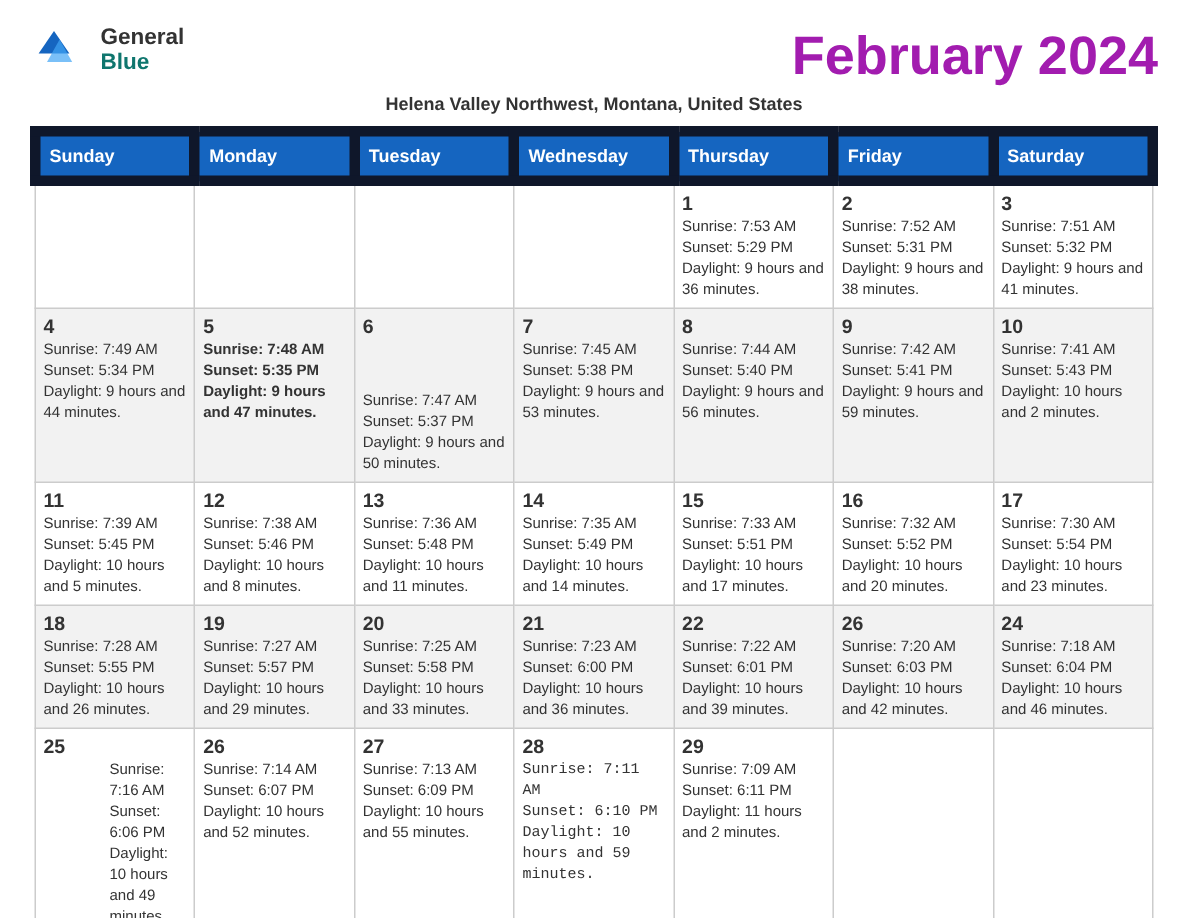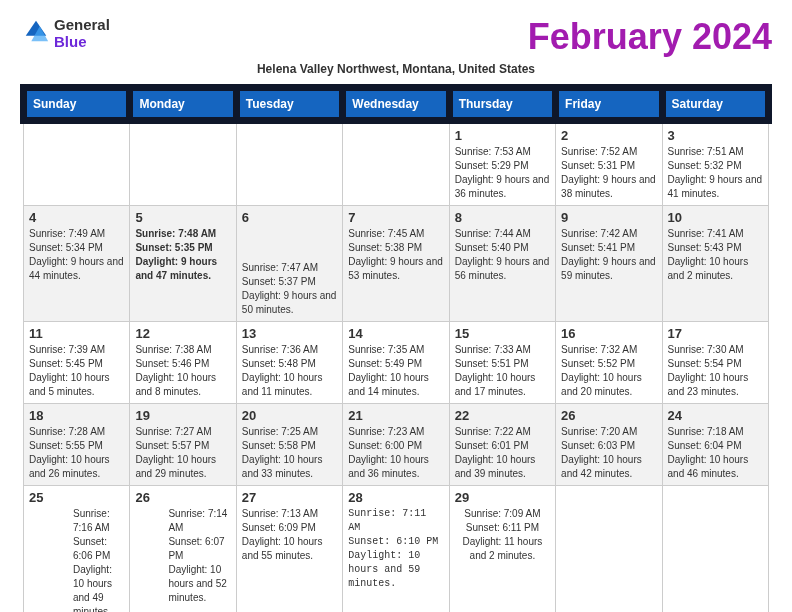--- a/index.html
+++ b/index.html
@@ -87,23 +87,23 @@
 <body>
 
 <div class="header-logo">
   <div class="logo-area">
     <div>
       <svg class="logo-icon" viewBox="0 0 30 30">
         <polygon points="15,4 26,20 4,20" fill="#1565c0"></polygon>
         <polygon points="19,10 28,26 10,26" fill="#42a5f5" opacity="0.7"></polygon>
       </svg>
     </div>
-    <div style="margin-left:4px;">
+    <div style="margin-left:17px;">
       <div style="font-size:15px;font-weight:bold;color:#333;">General</div>
-      <div style="font-size:15px;font-weight:bold;color:#6d28d9;">Blue</div>
+      <div style="font-size:15px;font-weight:bold;color:#0f766e;">Blue</div>
     </div>
   </div>
   <div class="month-title">February 2024</div>
 </div>
 
 <div class="location-title">Helena Valley Northwest, Montana, United States</div>
 
 <table class="calendar-table">
   <thead>
     <tr>
@@ -275,39 +275,39 @@
       </tr>
       <tr>
         <td>
           <div class="day-number">25</div>
           <div class="day-info" style="white-space: pre-line; margin-left: 44px;">Sunrise: 7:16 AM
 Sunset: 6:06 PM
 Daylight: 10 hours and 49 minutes.</div>
         </td>
         <td>
           <div class="day-number">26</div>
-          <div class="day-info" style="white-space: pre-line; margin-left: 33px;">Sunrise: 7:14 AM
+          <div class="day-info" style="white-space: pre-line;">Sunrise: 7:14 AM
 Sunset: 6:07 PM
 Daylight: 10 hours and 52 minutes.</div>
         </td>
         <td>
           <div class="day-number">27</div>
           <div class="day-info" style="white-space: pre-line;">Sunrise: 7:13 AM
 Sunset: 6:09 PM
 Daylight: 10 hours and 55 minutes.</div>
         </td>
         <td>
           <div class="day-number">28</div>
           <div class="day-info" style="white-space: pre-line; font-family: Liberation Mono, monospace;">Sunrise: 7:11 AM
 Sunset: 6:10 PM
 Daylight: 10 hours and 59 minutes.</div>
         </td>
         <td>
           <div class="day-number">29</div>
-          <div class="day-info" style="white-space: pre-line; text-align: center;">Sunrise: 7:09 AM
+          <div class="day-info" style="white-space: pre-line;">Sunrise: 7:09 AM
 Sunset: 6:11 PM
 Daylight: 11 hours and 2 minutes.</div>
         </td>
         <td class="empty-cell"></td>
         <td class="empty-cell"></td>
       </tr>
     </tbody>
 </table>
 
 </body></html>

